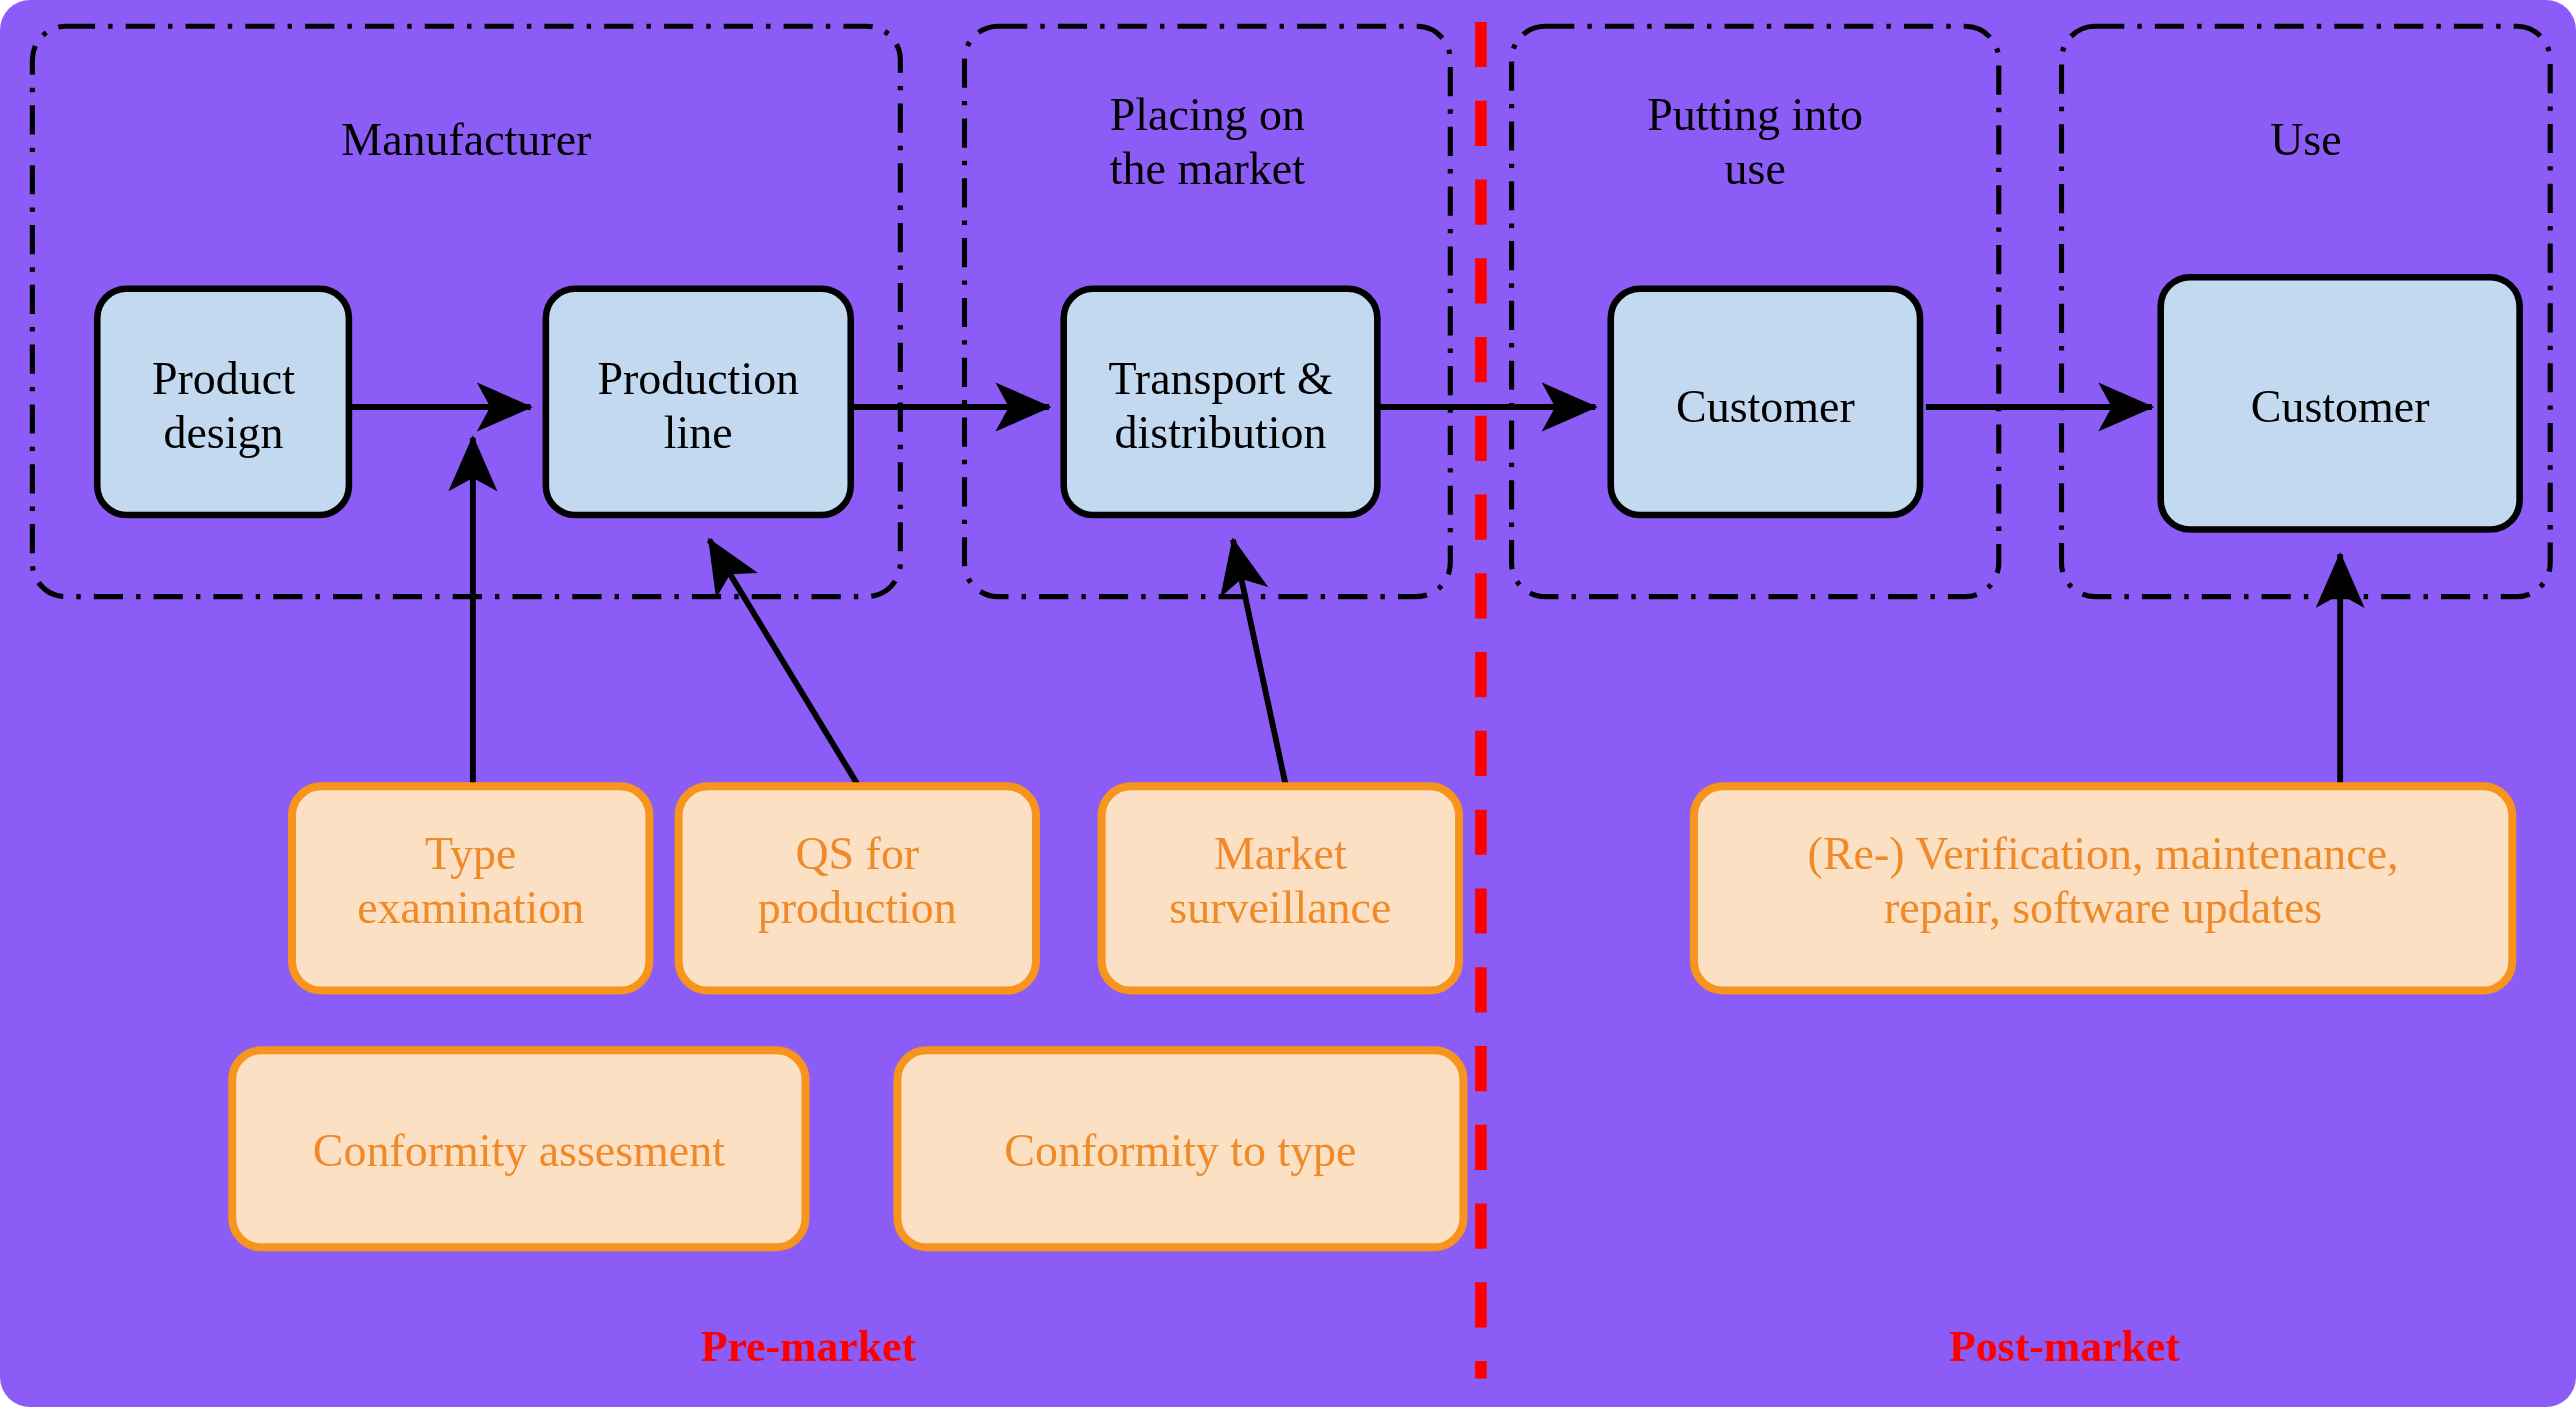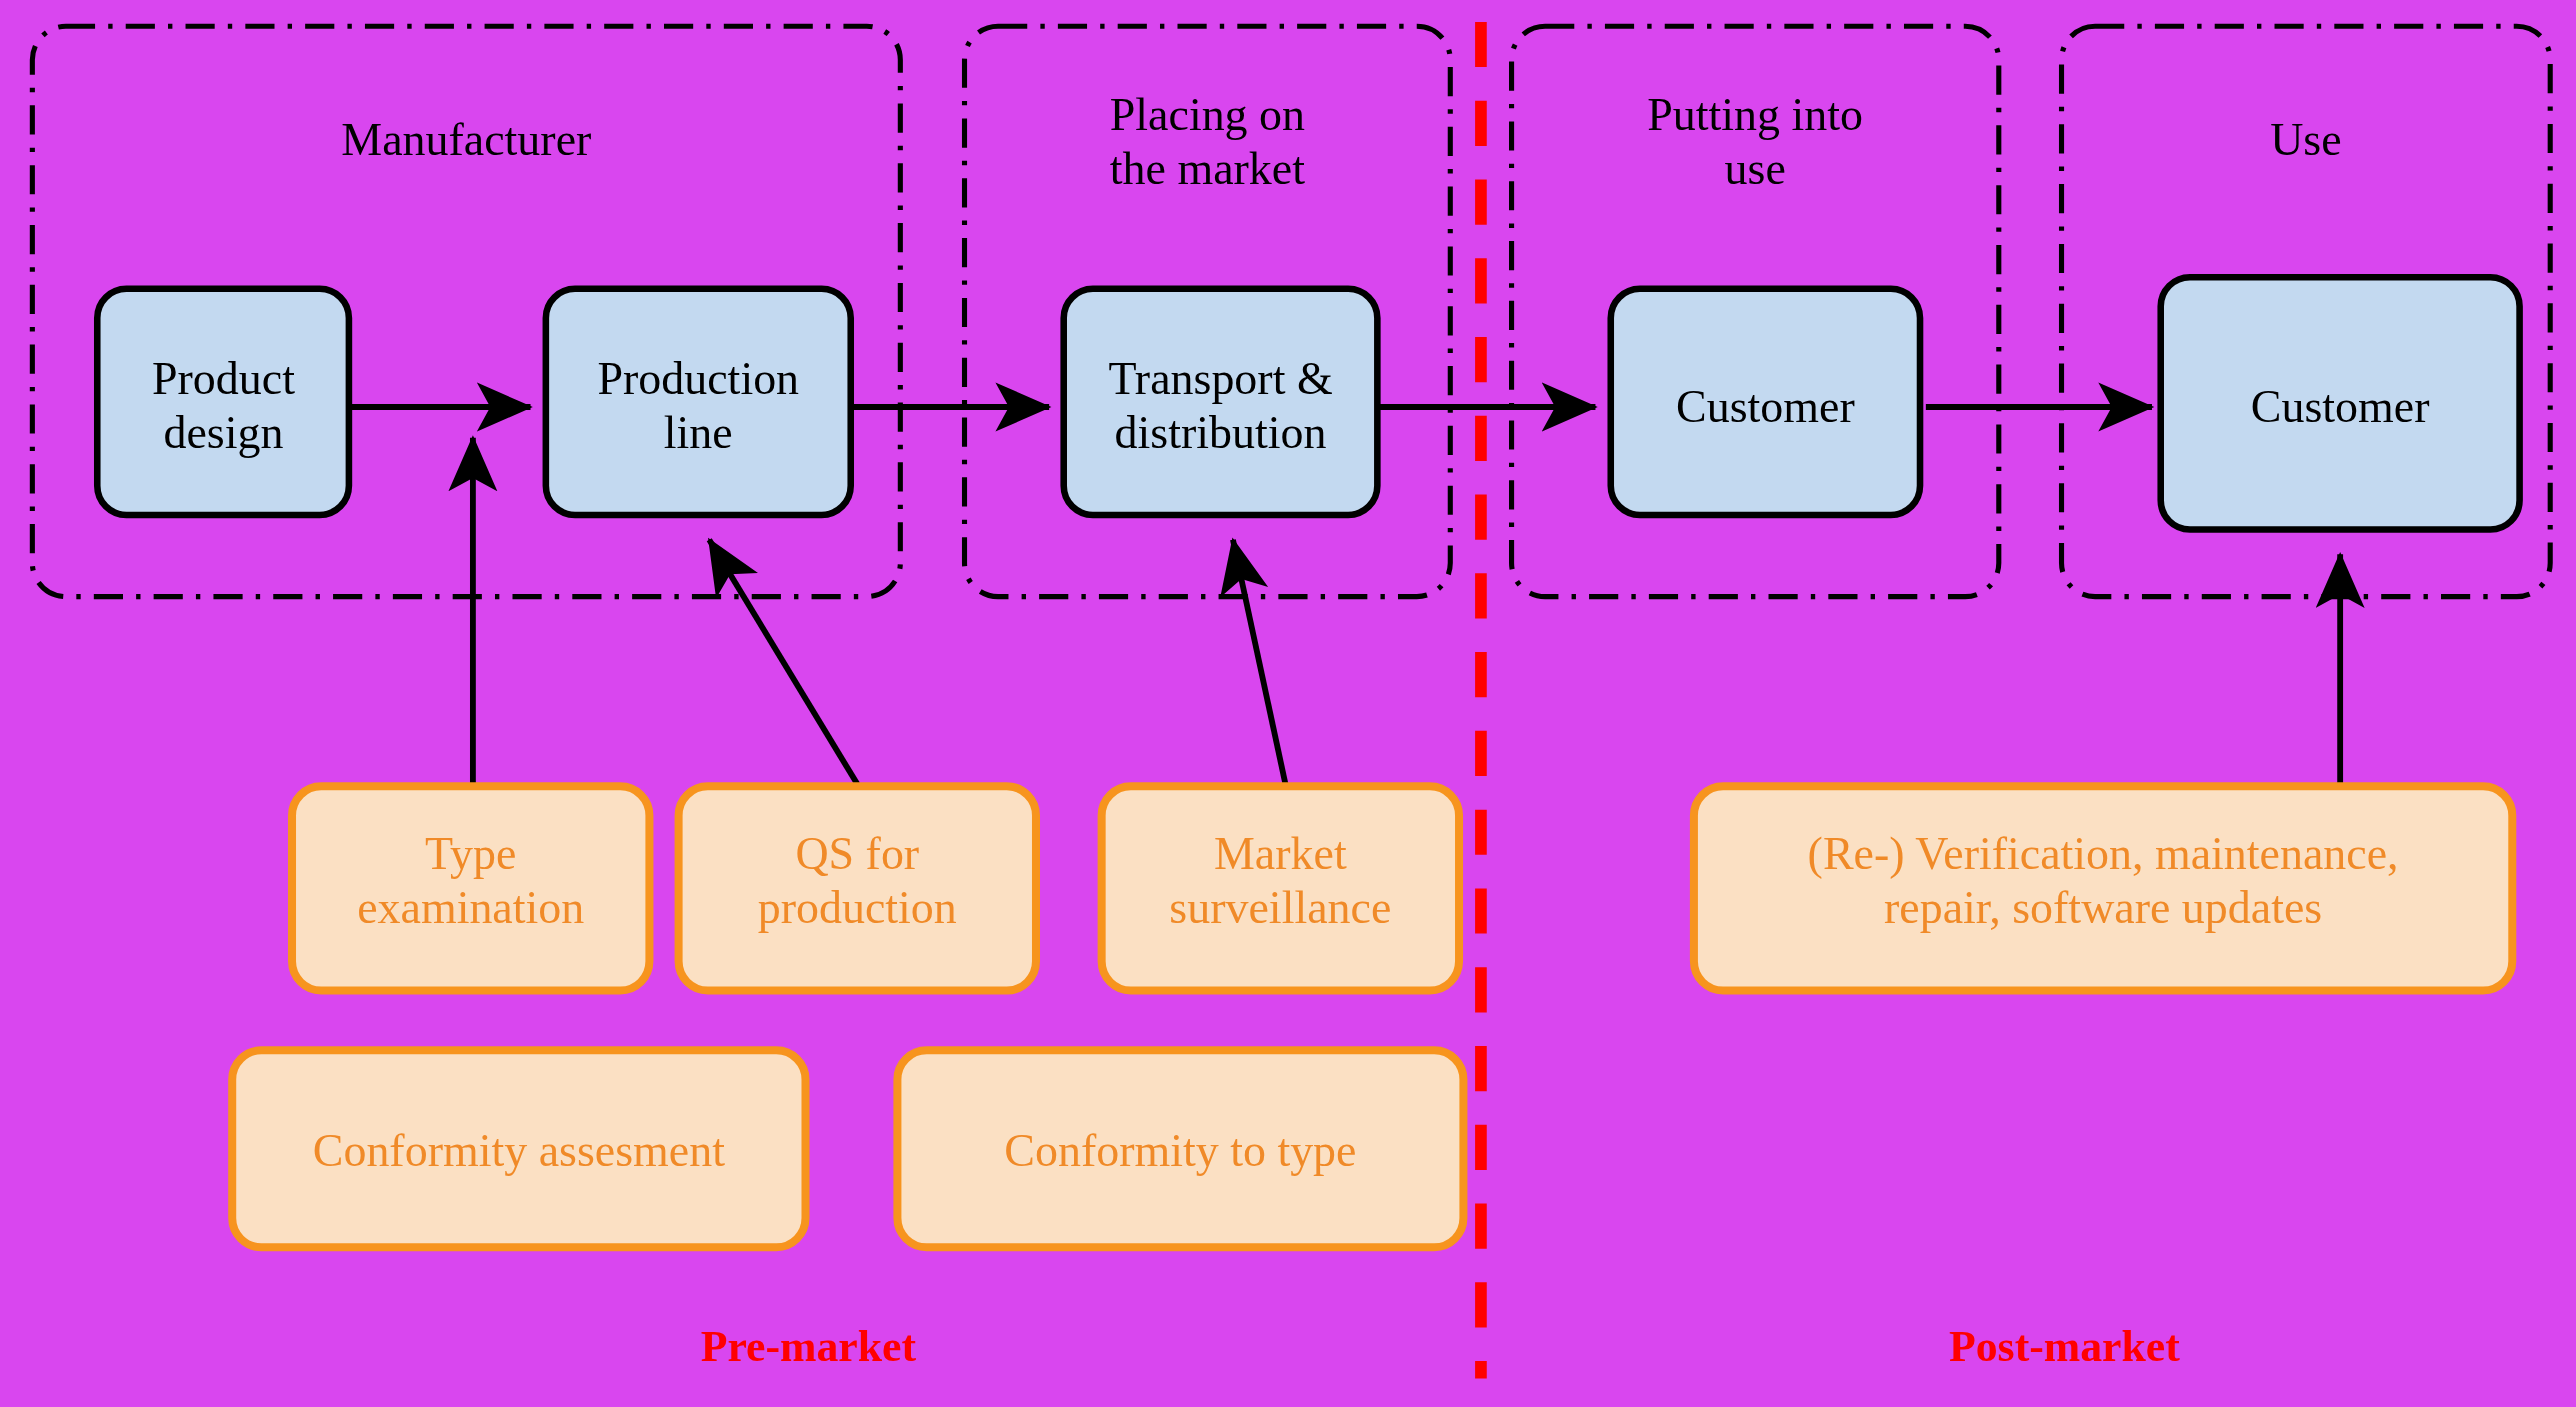--- a/index.html
+++ b/index.html
@@ -8,22 +8,23 @@
     padding: 0;
     background: #ffffff;
   }
   body {
     font-family: "Liberation Serif", "DejaVu Serif", serif;
   }
   #diagram-root {
     position: relative;
     width: 2576px;
     height: 1407px;
-    background: #d946ef;
+    background: #8b5cf6;
     overflow: hidden;
+    border-radius: 30px;
   }
   svg#diagram-canvas {
     position: absolute;
     left: 0;
     top: 0;
     width: 2576px;
     height: 1407px;
   }
   .zone-label {
     font-family: "Liberation Serif", "DejaVu Serif", serif;

